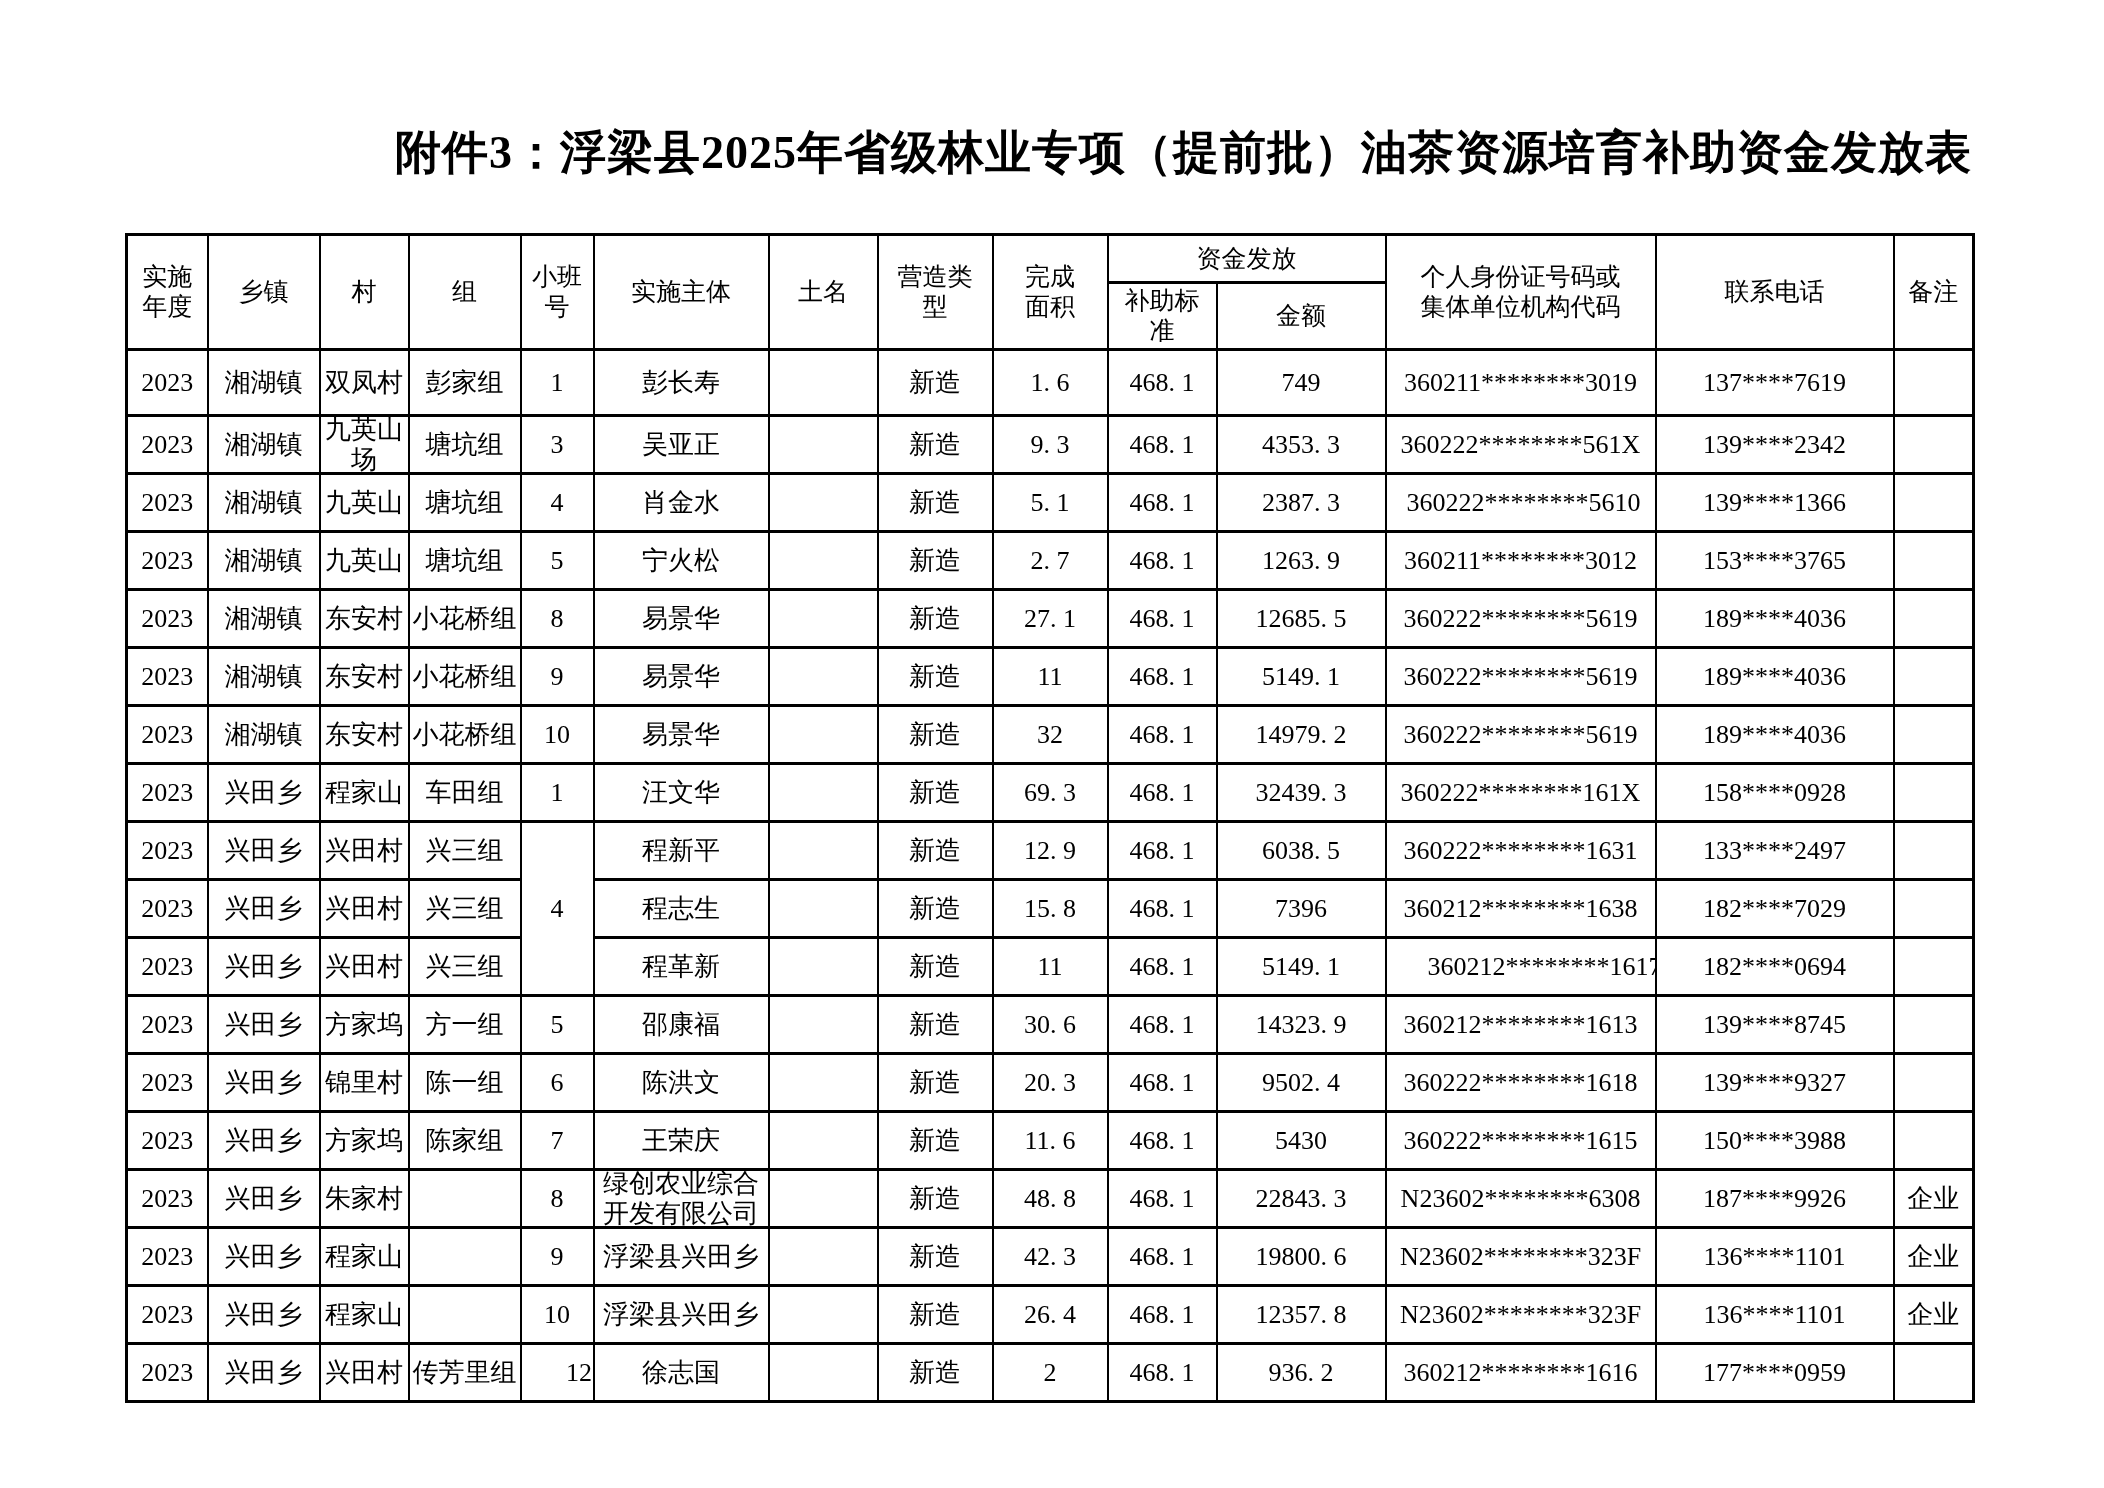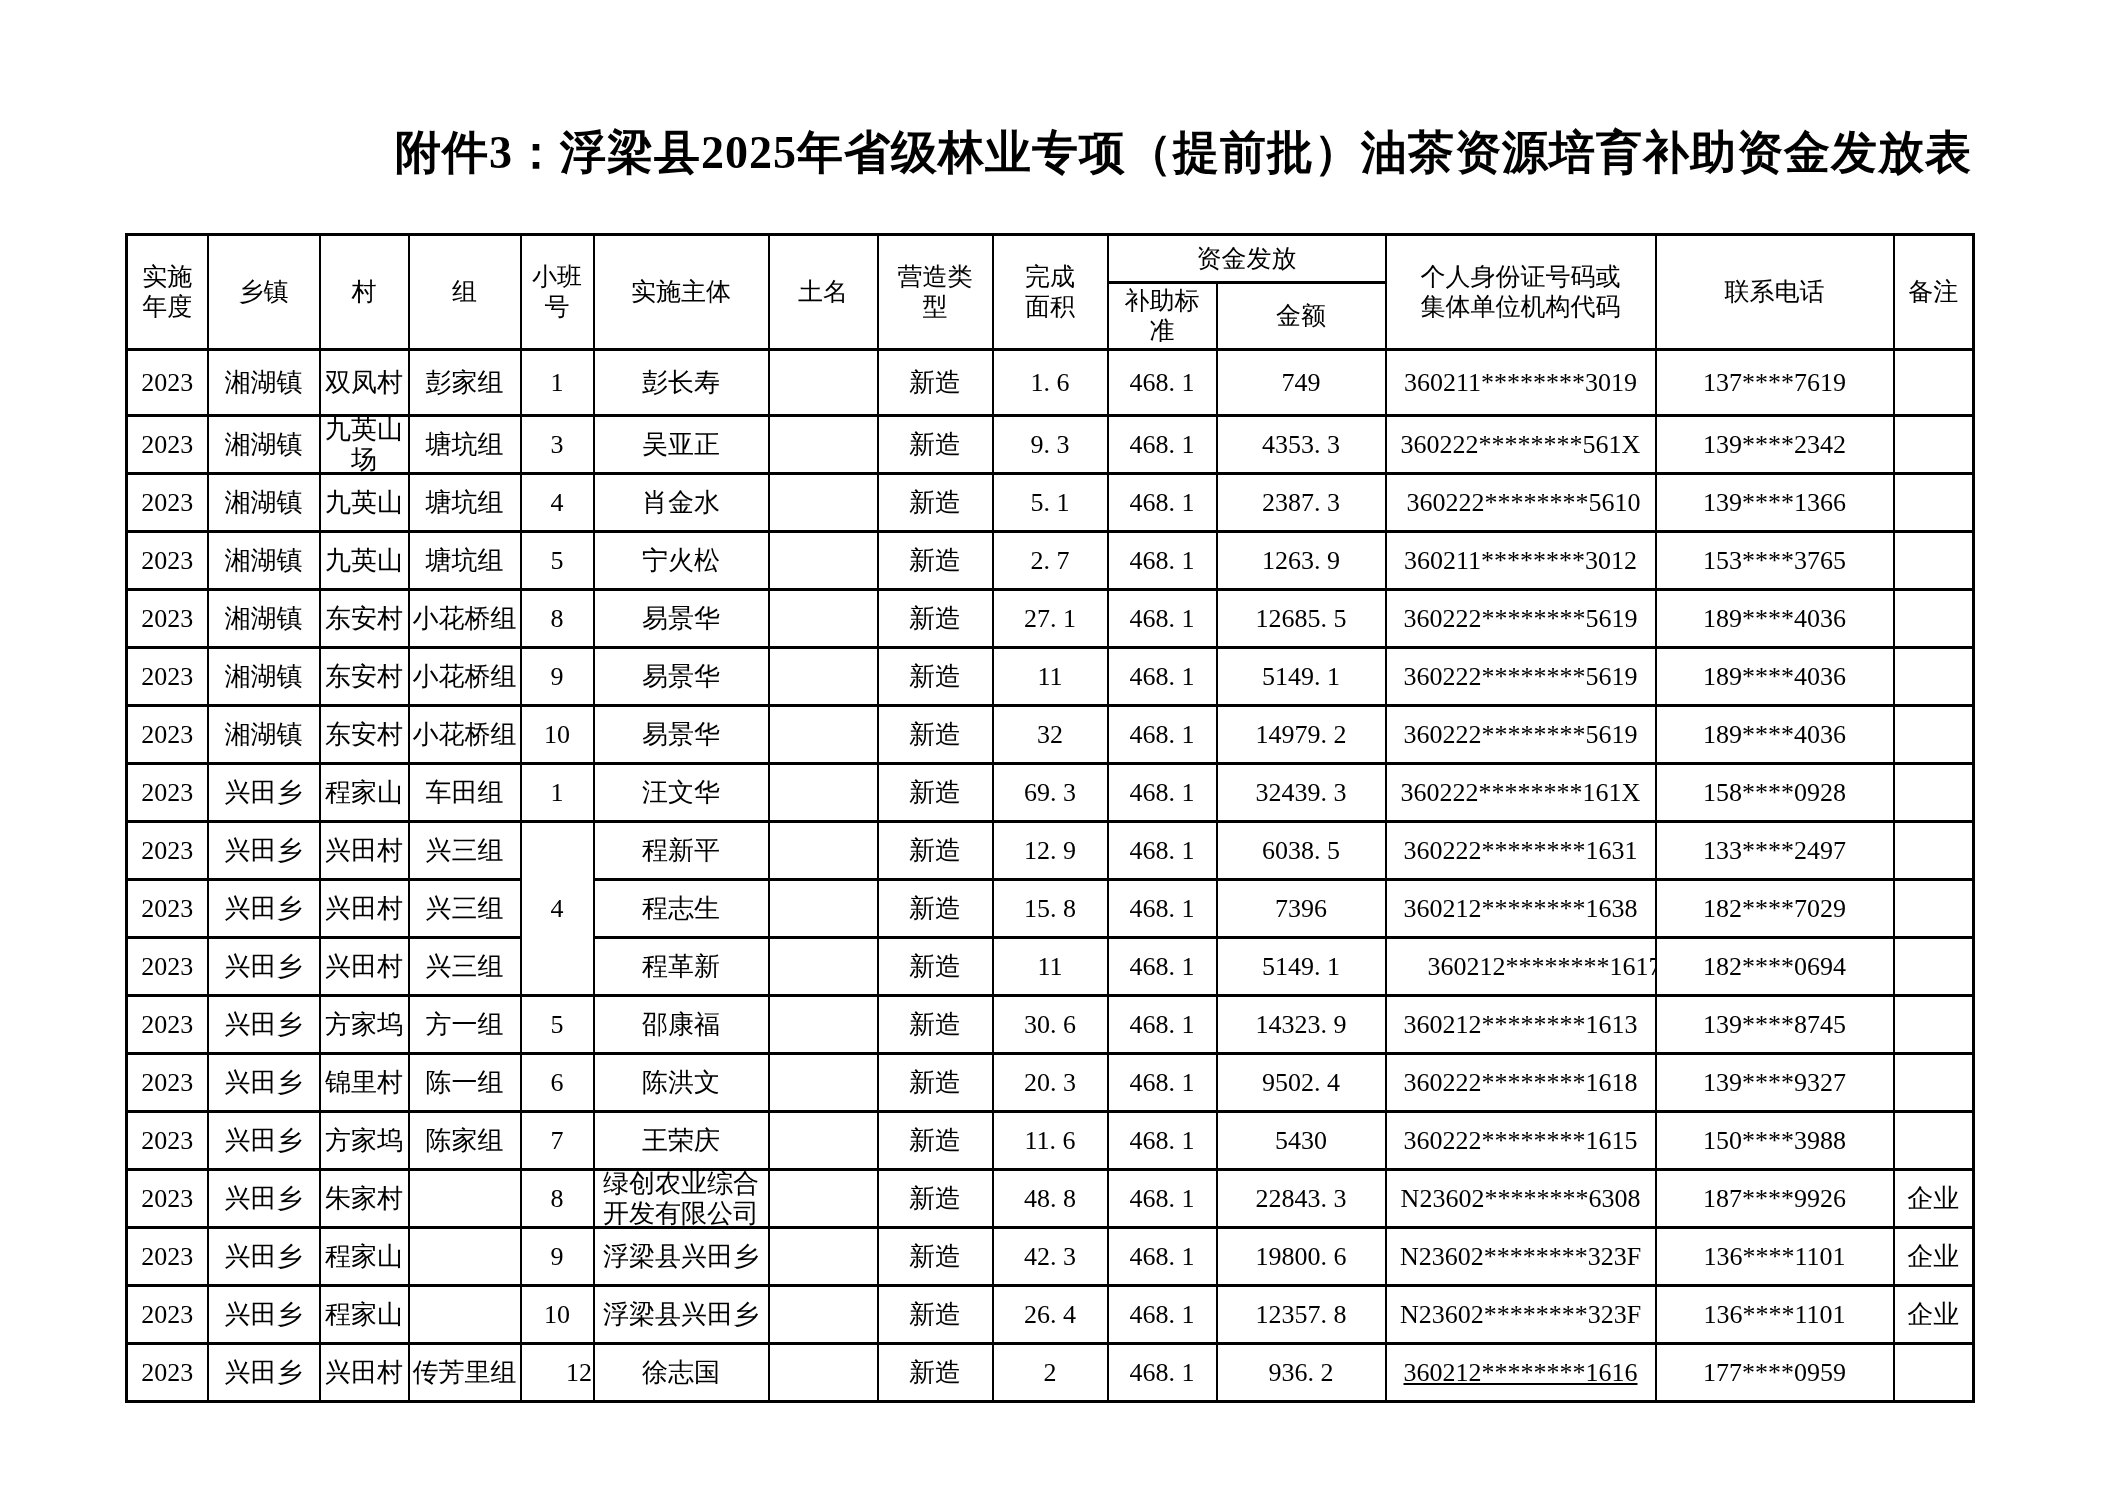--- a/index.html
+++ b/index.html
@@ -902,21 +902,21 @@
         <td>
           <div class="ci" style="height: 55px;">2</div>
         </td>
         <td>
           <div class="ci" style="height: 55px;">468. 1</div>
         </td>
         <td>
           <div class="ci" style="height: 55px;">936. 2</div>
         </td>
         <td>
-          <div class="ci" style="height: 55px; text-decoration: underline;">360212********1616</div>
+          <div class="ci" style="height: 55px;">360212********1616</div>
         </td>
         <td>
           <div class="ci" style="height: 55px;">177****0959</div>
         </td>
         <td>
           <div class="ci" style="height: 55px;"></div>
         </td>
       </tr>
     </tbody>
 </table>

